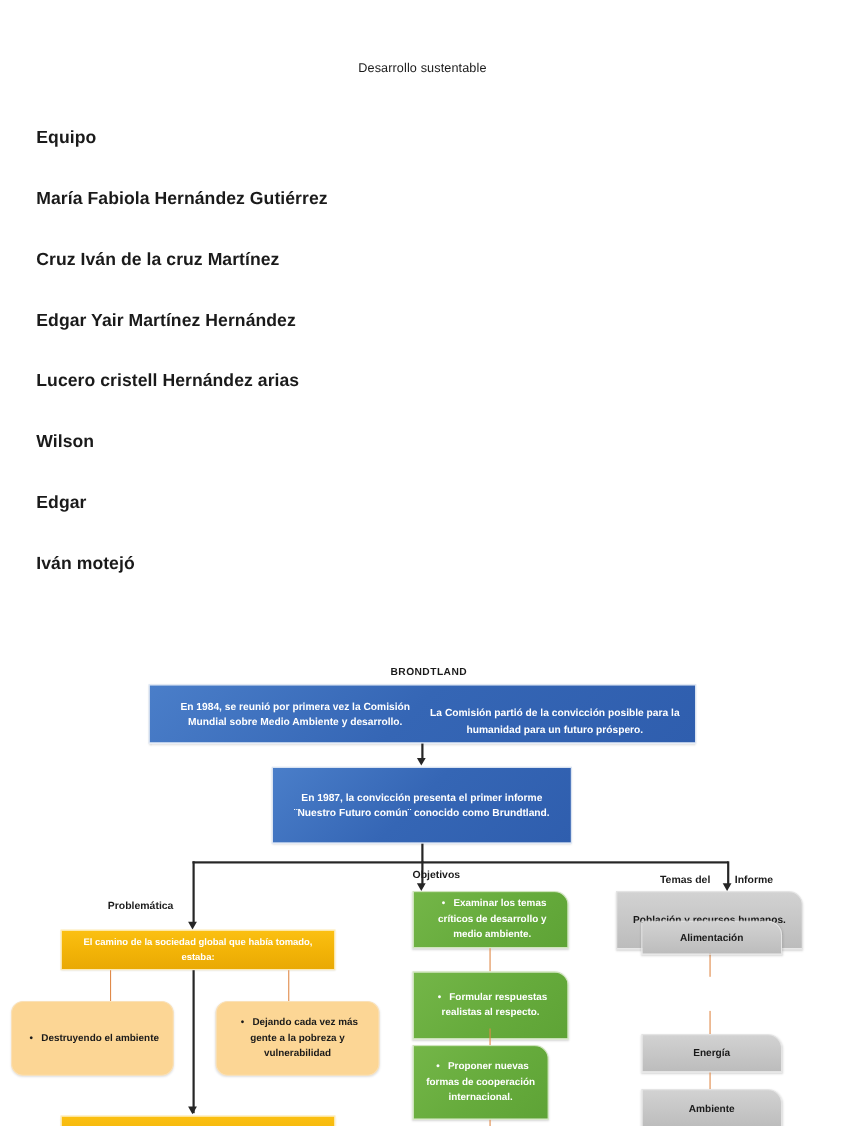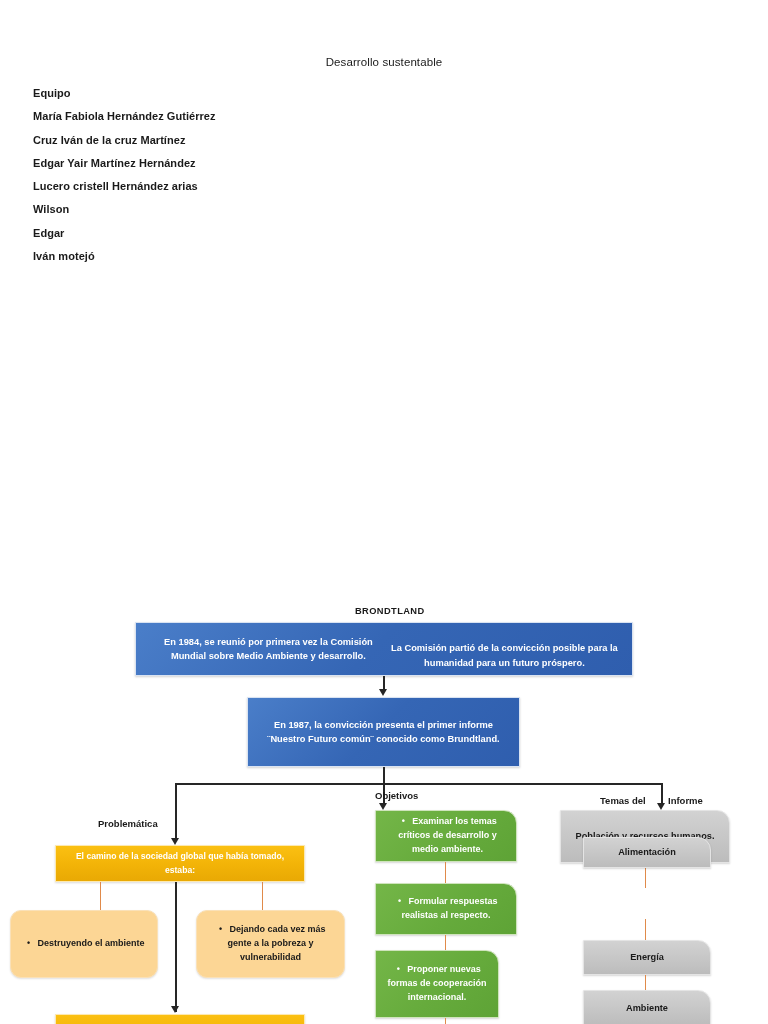--- a/index.html
+++ b/index.html
@@ -23,25 +23,26 @@
     font-size: 11.5px;
     font-weight: normal;
     letter-spacing: .1px;
   }
   #team-block {
     position: absolute;
     left: 33px; top: 82px;
     width: 400px;
   }
   #team-block .team-line {
-    font-size: 11px;
+    font-size: 16px;
     font-weight: bold;
     line-height: 23.3px;
     letter-spacing: .05px;
     white-space: nowrap;
+    margin-top: 32px;
   }
 
   
   #diagram {
     position: absolute;
     left: 0; top: 0; width: 768px; height: 1024px;
   }
 
   .node {
     position: absolute;
@@ -224,21 +225,21 @@
 
   <div class="node yellow" style="left:55px; top:1014px; width:250px; height:40px;"></div>
 
   <div class="node green" style="left:375px; top:810px; width:142px; height:52px;padding-left:12px;">
     <span class="bullet-row">
       <span class="dot">•</span><span>Examinar los temas críticos de desarrollo y medio ambiente.</span>
     </span>
   </div>
   <div class="conn-orange" style="left:445px; top:862px; height:21px;"></div>
 
-  <div class="node green" style="left:375px; top:883px; width:142px; height:52px;">
+  <div class="node green" style="left:375px; top:883px; width:142px; height:62px;">
     <span class="bullet-row">
       <span class="dot">•</span><span>Formular respuestas realistas al respecto.</span>
     </span>
   </div>
   <div class="conn-orange" style="left:445px; top:935px; height:15px;"></div>
 
   <div class="node green" style="left:375px; top:950px; width:124px; height:68px;">
     <span class="bullet-row">
       <span class="dot">•</span><span>Proponer nuevas formas de cooperación internacional.</span>
     </span>

